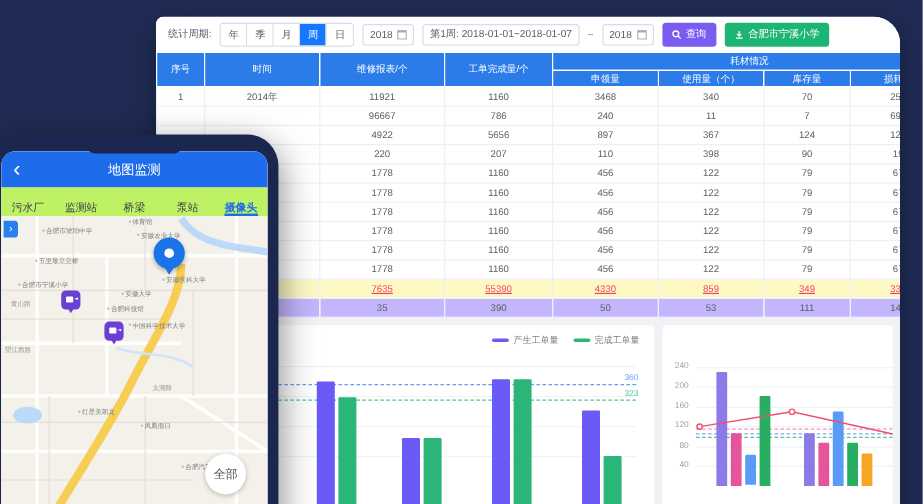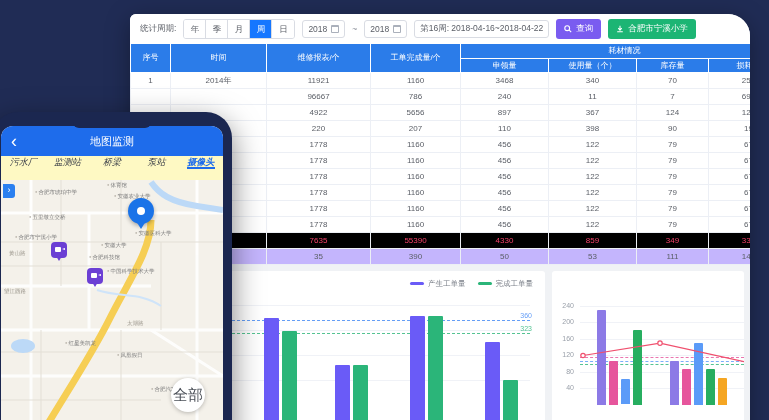--- a/index.html
+++ b/index.html
@@ -32,21 +32,21 @@
   .btn.primary { background:#7a5cf0; }
   .btn.success { background:#1cb574; }
   .btn svg { display:block; }
 
   
   table { border-collapse:collapse; table-layout:fixed; width:658px; background:#fff; }
   th,td { font-size:8px; text-align:center; overflow:hidden; white-space:nowrap; }
   thead th { background:#2b7ce9; color:#fff; font-weight:normal; height:14px;
     border:1px solid rgba(255,255,255,.28); border-top:none; }
   tbody td { height:16px; color:#5a5e66; border:1px solid #eceff5; background:#fff; }
-  tr.total td { background:#000000; color:#f5426b; }
+  tr.total td { background:#fef9c3; color:#f5426b;text-decoration:underline; }
   tr.avg td { background:#c4b5fd; color:#5a5e66; }
 
   
   .charts { display:flex; gap:7px; padding:6px 6px 0 8px; }
   .card { background:#fff; border-radius:3px; position:relative; overflow:hidden; height:160px; }
   .chart-left { width:407px; }
   .chart-right { width:192px; }
   .legend { position:absolute; top:8px; right:12px; display:flex; gap:12px; z-index:3; }
   .legend .li { display:flex; align-items:center; gap:4px; font-size:7.5px; color:#7a7f88; cursor:pointer; }
   .legend .sw { width:14px; height:3px; border-radius:2px; }
@@ -68,21 +68,21 @@
   
   .phone { position:absolute; left:-8px; top:112px; width:240px; height:330px;
     background:#1b2750; border-radius:26px 26px 0 0; z-index:5;
     box-shadow:0 10px 30px rgba(0,0,0,.5); padding:14px 9px 0 9px; }
   .screen { width:222px; height:296px; background:#fff; border-radius:12px 12px 0 0; overflow:hidden; position:relative; }
   .notch { position:absolute; top:8px; left:50%; transform:translateX(-50%); width:78px; height:8px;
     background:#1b2750; border-radius:0 0 6px 6px; z-index:7; }
   .pheader { height:30px; background:#1e6ceb; color:#fff; display:flex; align-items:center;
     justify-content:center; font-size:11px; position:relative; }
   .pheader .back { position:absolute; left:10px; top:2px; font-size:18px; line-height:26px; cursor:pointer; }
-  .ptabs { height:24px; background:#fef9c3; display:flex; align-items:flex-start; font-size:9px;font-style:italic; }
+  .ptabs { height:24px; background:#bef264; display:flex; align-items:flex-end; font-size:9px; }
   .ptab { flex:1; display:flex; align-items:center; justify-content:center; color:#3a3f48;
     position:relative; cursor:pointer; }
   .ptab.active { color:#1e6ceb; font-weight:bold; }
   .ptab.active:after { content:""; position:absolute; bottom:0; left:18%; right:18%; height:2px; background:#1e6ceb; }
   .map { position:relative; width:222px; height:242px; background:#f4f1ea; overflow:hidden; }
   .map svg.base { position:absolute; left:0; top:0; }
   .mlabel { position:absolute; font-size:5.5px; color:#7d7d7d; white-space:nowrap; z-index:2; }
   .mlabel:before { content:"●"; font-size:4px; color:#b9b4aa; margin-right:1px; vertical-align:1px; }
   .mroad { position:absolute; font-size:5.5px; color:#9b968c; white-space:nowrap; z-index:2; }
   .pin-blue { position:absolute; width:26px; height:26px; background:#1a73e8; border-radius:50%;
@@ -97,21 +97,21 @@
     background:#fff; border-radius:1px; }
   .pin-cam b { position:absolute; right:2.5px; top:6px; width:0; height:0;
     border-top:1.5px solid transparent; border-bottom:1.5px solid transparent; border-right:3px solid #fff; }
   .pin-cam .tail { position:absolute; left:5px; top:14px; width:0; height:0;
     border-left:3px solid transparent; border-right:3px solid transparent; border-top:5px solid #6b3fd4; }
   .expander { position:absolute; left:2px; top:4px; width:12px; height:14px; background:#2a7ff0;
     color:#fff; border-radius:0 3px 3px 0; font-size:9px; line-height:13px; text-align:center;
     z-index:4; cursor:pointer; }
   .allbtn { position:absolute; left:170px; top:198px; width:34px; height:34px; border-radius:50%;
     background:#fff; box-shadow:0 1px 4px rgba(0,0,0,.25); display:flex; align-items:center;
-    justify-content:center; font-size:15px; color:#4a4f57; z-index:4; cursor:pointer; }
+    justify-content:center; font-size:10px; color:#4a4f57; z-index:4; cursor:pointer; }
 </style>
 </head>
 <body>
 
 <div class="stage">
 
   <section class="dash">
 
     <div class="filters">
       <span class="flabel">统计周期:</span>
@@ -119,27 +119,27 @@
           <div class="opt">年</div>
           <div class="opt">季</div>
           <div class="opt">月</div>
           <div class="opt active">周</div>
           <div class="opt">日</div>
         </div>
       <div class="sel">
         <span>2018</span>
         <span class="cal"></span>
       </div>
+      <div class="sel">
+        <span>第1周: 2018-01-01~2018-01-07</span>
+      </div>
       <span class="tilde">~</span>
       <div class="sel">
         <span>2018</span>
         <span class="cal"></span>
-      </div>
-      <div class="sel">
-        <span>第16周: 2018-04-16~2018-04-22</span>
       </div>
       <button class="btn primary">
         <svg width="8" height="8" viewBox="0 0 10 10">
             <circle cx="4" cy="4" r="3" fill="none" stroke="#fff" stroke-width="1.4"></circle>
             <line x1="6.2" y1="6.2" x2="9" y2="9" stroke="#fff" stroke-width="1.4"></line>
           </svg>
         <span>查询</span>
       </button>
       <button class="btn success">
         <svg width="8" height="8" viewBox="0 0 10 10">

